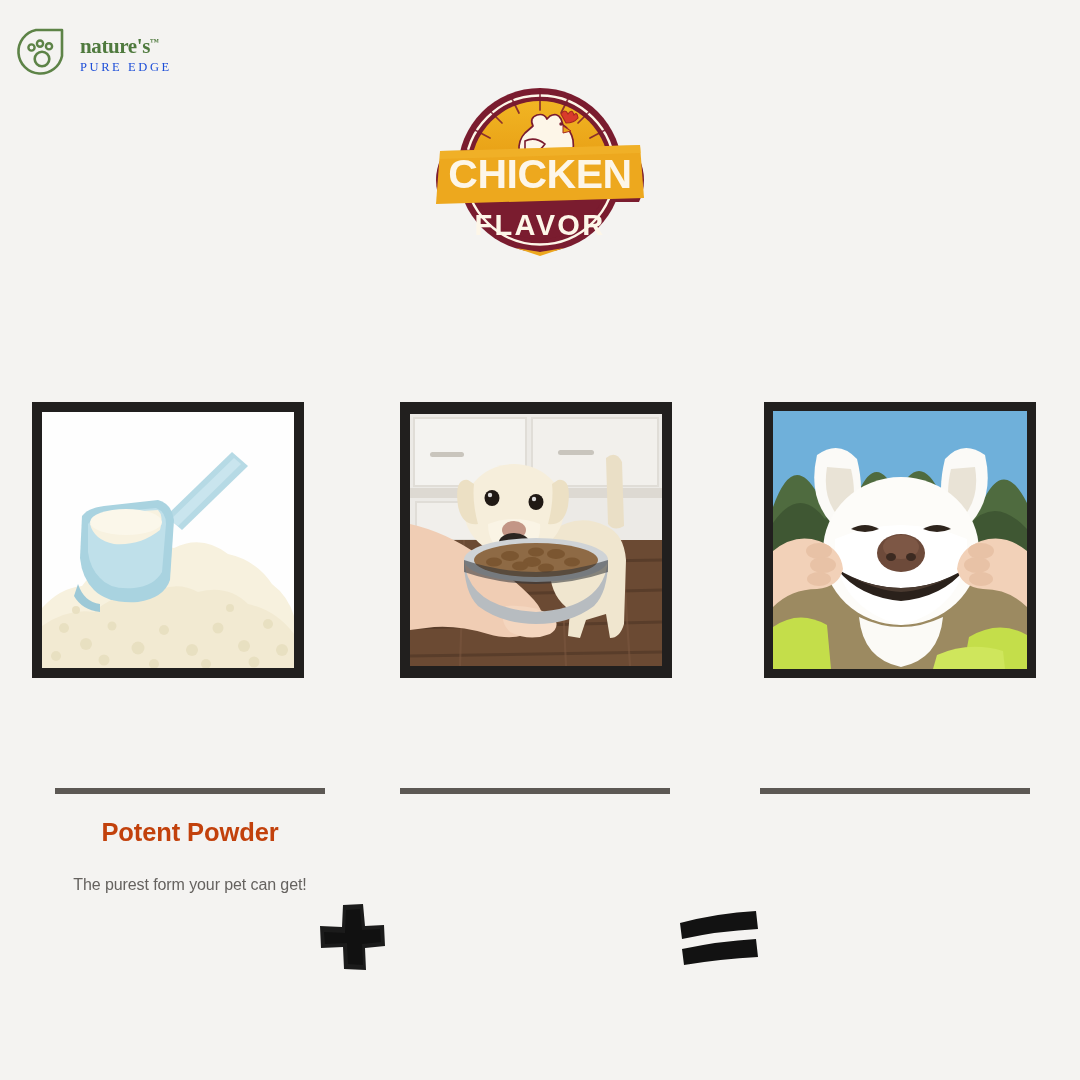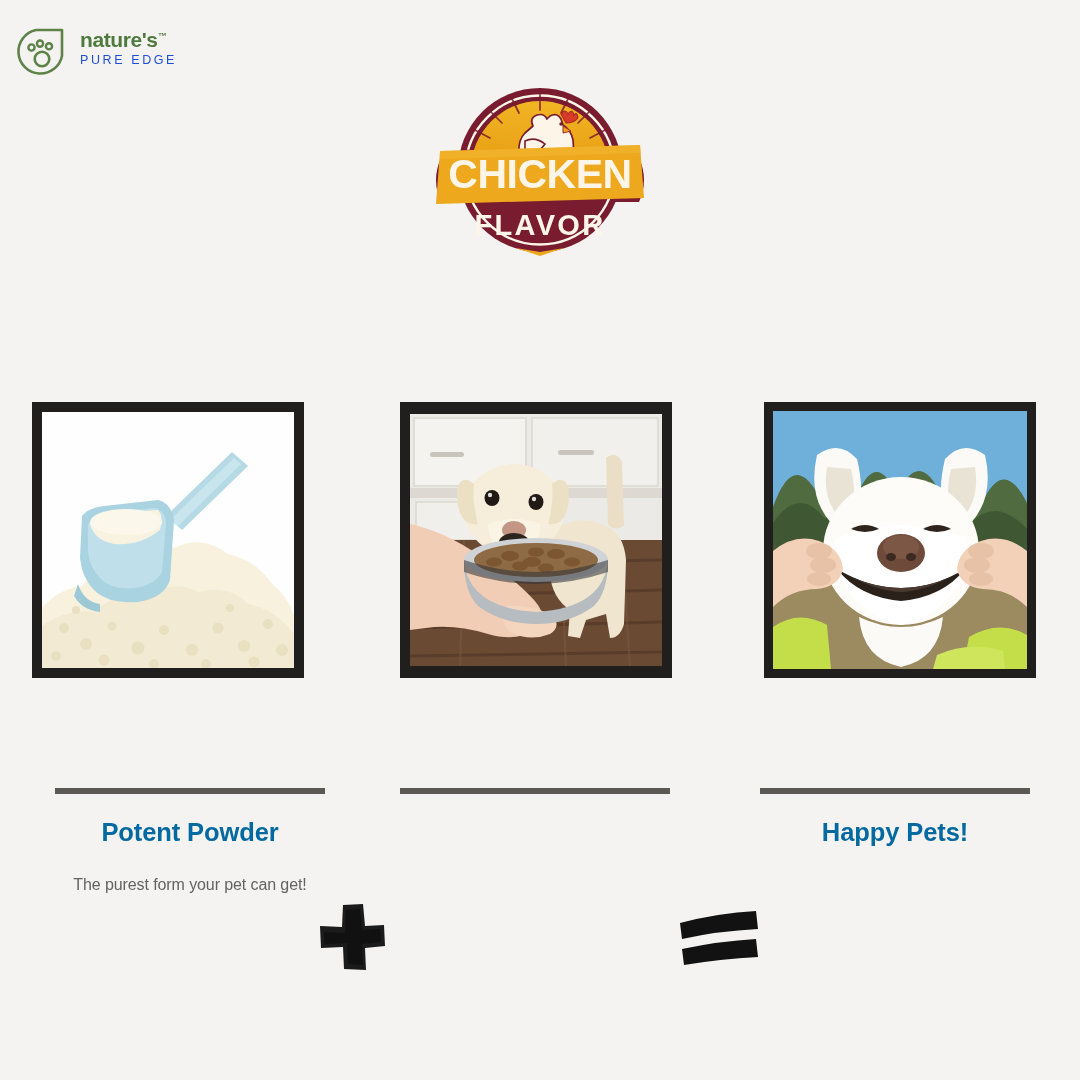--- a/index.html
+++ b/index.html
@@ -5,21 +5,21 @@
   * { box-sizing: border-box; margin: 0; padding: 0; }
   html, body {
     width: 1080px; height: 1080px;
     background: #f4f3f1;
     font-family: "Liberation Sans", sans-serif;
     overflow: hidden;
   }
   .page { position: relative; width: 1080px; height: 1080px; background: #f4f3f1; }
 
   
-  .brand { position: absolute; left: 16px; top: 26px; display: flex; align-items: flex-start; gap: 10px; }
+  .brand { position: absolute; left: 16px; top: 26px; display: flex; align-items: center; gap: 10px; font-family: Liberation Serif, serif; }
   .brand-mark { width: 54px; height: 54px; }
   .brand-words { display: flex; flex-direction: column; line-height: 1; padding-top: 3px; }
   .brand-name {
     font-size: 21px; font-weight: bold; color: #4f7a3e;
     letter-spacing: -0.4px; position: relative; white-space: nowrap;
   }
   .brand-tm { font-size: 9px; vertical-align: super; font-weight: bold; }
   .brand-sub {
     font-size: 12.5px; color: #1d4ed8; letter-spacing: 2.6px;
     margin-top: 4px; white-space: nowrap;
@@ -48,21 +48,21 @@
   .caps { position: absolute; left: 0; top: 788px; width: 1080px; }
   .col { position: absolute; top: 0; width: 340px; text-align: center; }
   .col.c1 { left: 20px; }
   .col.c2 { left: 365px; }
   .col.c3 { left: 725px; }
   .rule { height: 6px; background: #5c5854; margin: 0 auto 22px auto; }
   .col.c1 .rule { width: 270px; }
   .col.c2 .rule { width: 270px; }
   .col.c3 .rule { width: 270px; }
   .cap-title {
-    font-size: 25.5px; font-weight: bold; color: #0369a1;
+    font-size: 25.5px; font-weight: bold; color: #c2410c;
     line-height: 1.28; letter-spacing: -0.1px;
   }
   .cap-body {
     font-size: 16px; color: #65625f; line-height: 1.36;
     margin-top: 25px; letter-spacing: -0.1px;
   }
   .col.c1 .cap-body { padding: 0 2px; }
   .col.c2 .cap-body { padding: 0 22px; }
   .col.c3 .cap-body { padding: 0 12px; }
 </style>
@@ -338,17 +338,16 @@
       <div class="cap-title">Potent Powder</div>
       <div class="cap-body">The purest form your pet can get!</div>
     </div>
 
     <div class="col c2">
       <div class="rule"></div>
     </div>
 
     <div class="col c3">
       <div class="rule"></div>
-      <div class="cap-title">Happy Pets!</div>
     </div>
   </div>
 
 </div>
 
 </body></html>

